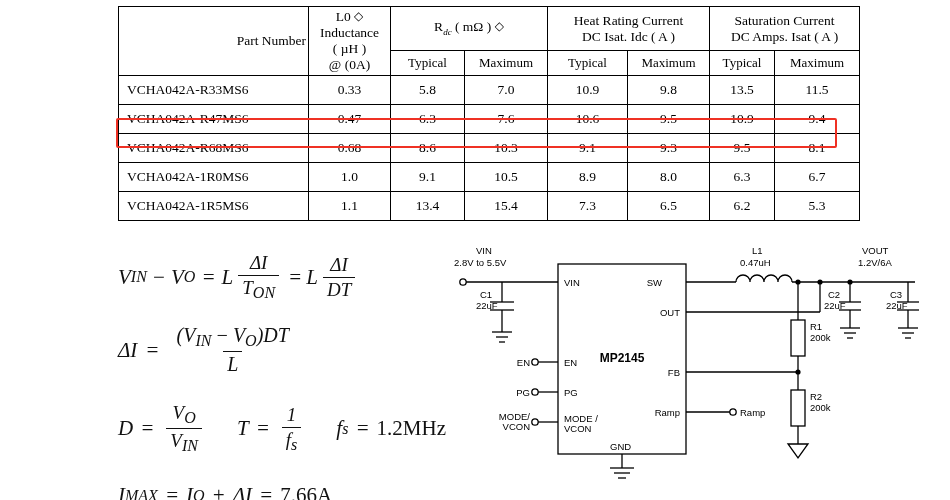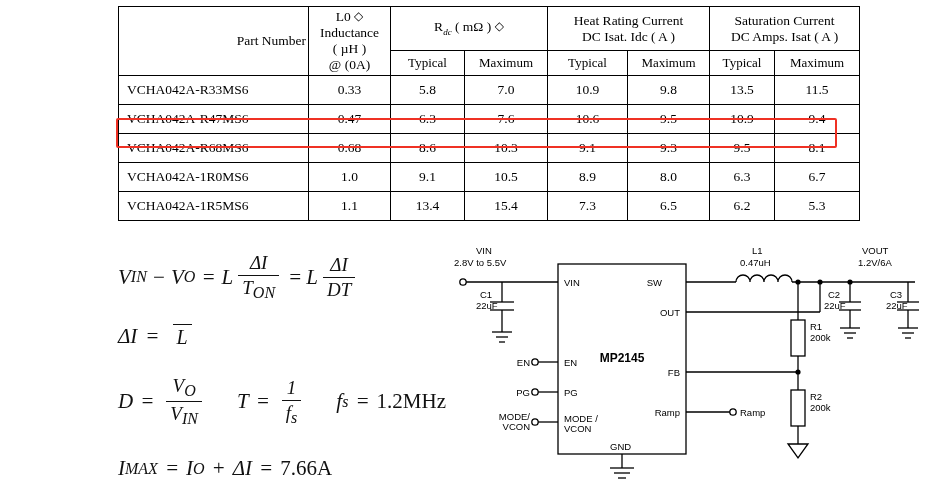--- a/index.html
+++ b/index.html
@@ -236,20 +236,23 @@
     <span class="frac">
       <span class="num">ΔI</span>
       <span class="den">DT</span>
     </span>
   </div>
 
   <div class="eq eq2">
     <span>ΔI</span>
     <span style="margin:0 8px">=</span>
     <span class="frac" style="font-size:20px">
+      <span class="num">
+        <span>(</span><span>V</span><span class="var-sub">IN</span><span style="margin:0 4px">−</span><span>V</span><span class="var-sub">O</span><span>)DT</span>
+      </span>
       <span class="den">L</span>
     </span>
   </div>
 
   <div class="eq eq3">
     <span>D</span>
     <span style="margin:0 7px">=</span>
     <span class="frac">
       <span class="num"><span>V</span><span class="var-sub">O</span></span>
       <span class="den"><span>V</span><span class="var-sub">IN</span></span>

